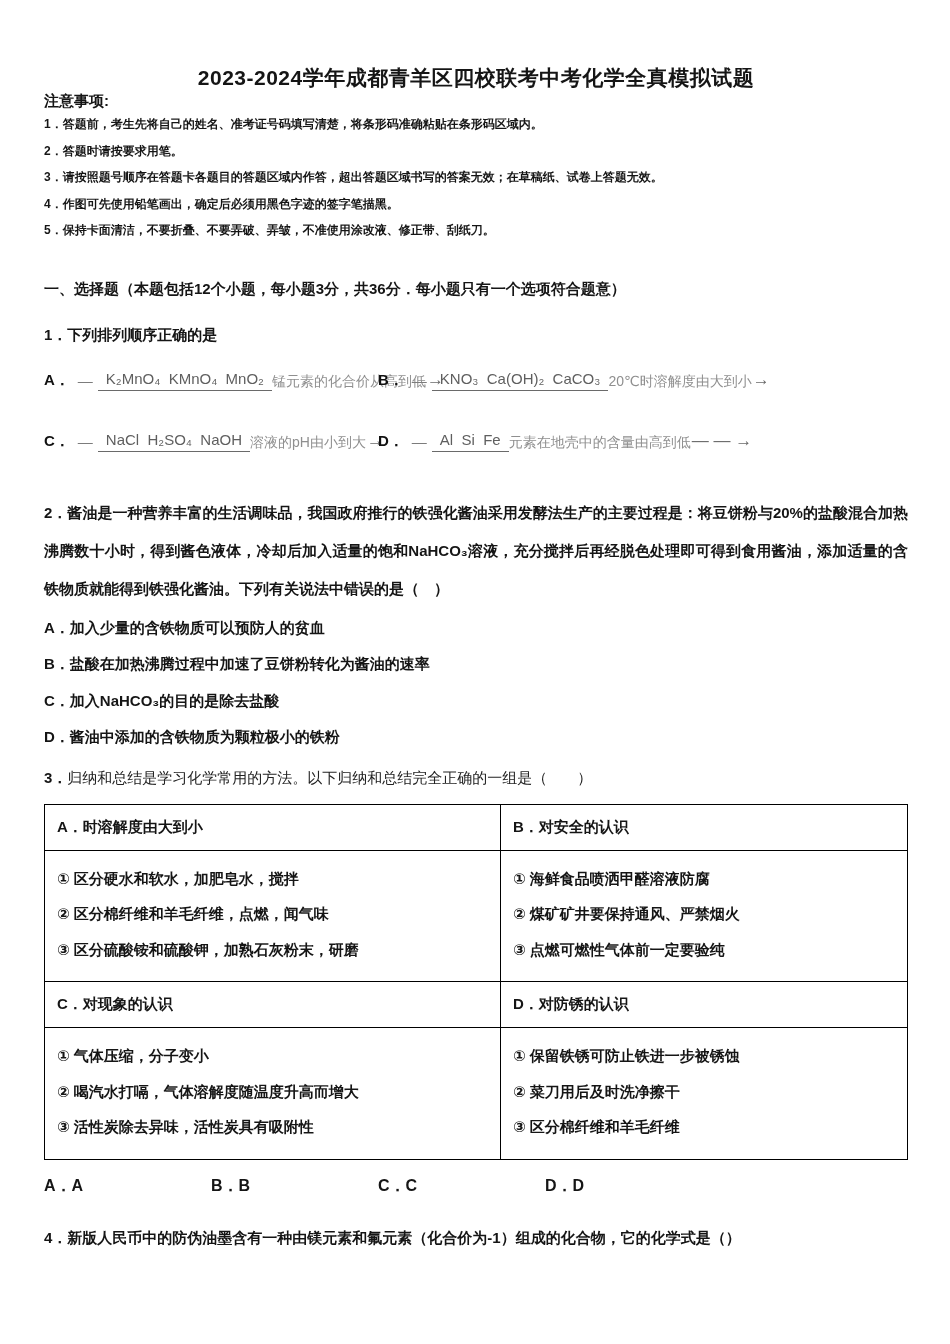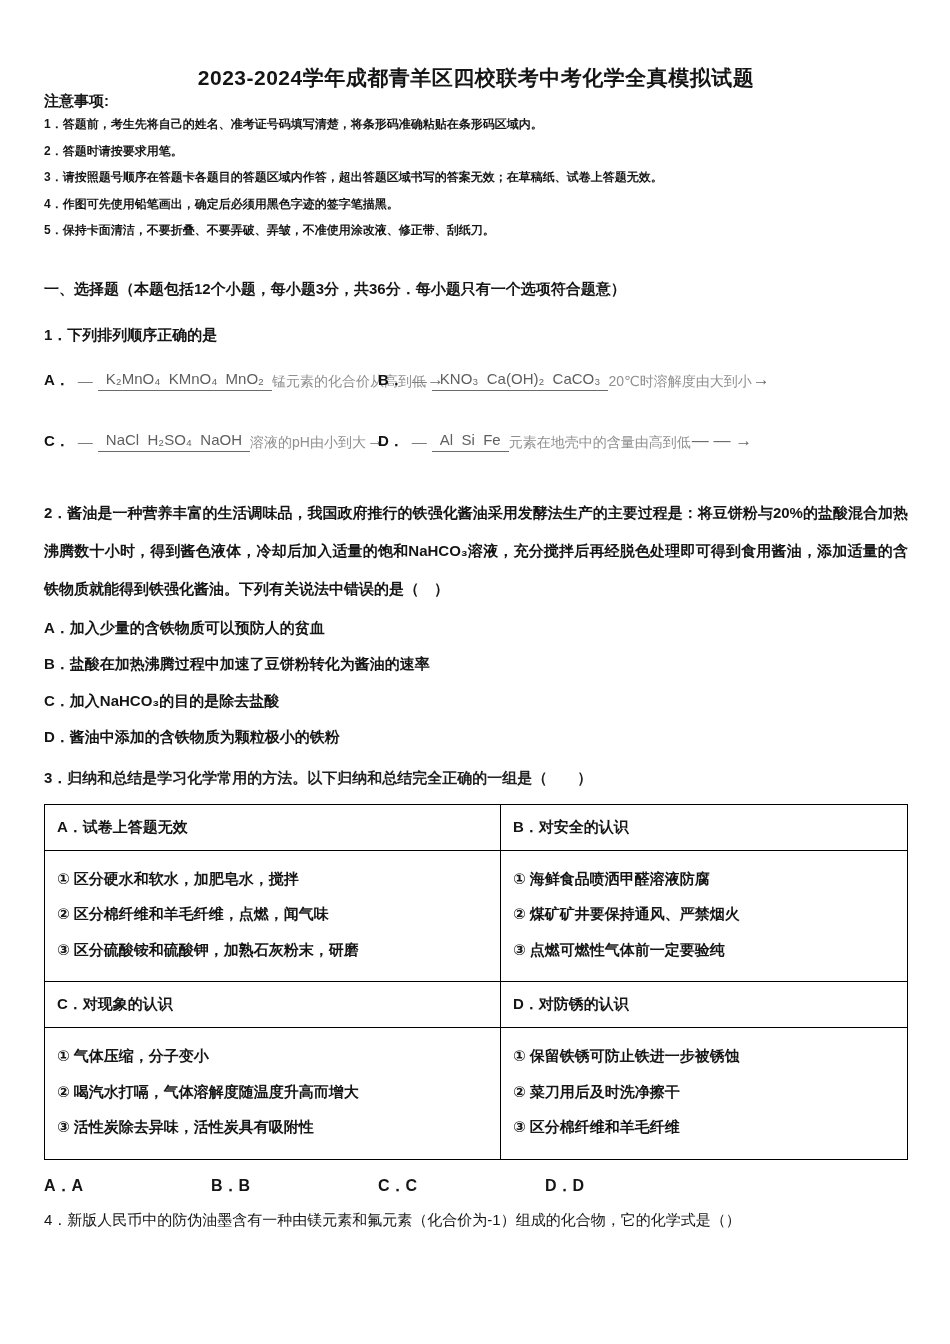--- a/index.html
+++ b/index.html
@@ -114,21 +114,21 @@
   }
   .q3-line {
     margin-top: 8px;
     font-size: 15px;
     line-height: 28px;
   }
   .q3-number {
     font-weight: 700;
   }
   .q3-stem {
-    font-weight: 700;
+    font-weight: 400;
     color: #222;
   }
   .q3-table {
     width: 100%;
     border-collapse: collapse;
     table-layout: fixed;
     margin-top: 12px;
   }
   .q3-table td {
     border: 1.5px solid #000;
@@ -154,23 +154,23 @@
     font-size: 16px;
     font-weight: 700;
   }
   .ans-pair {
     width: 167px;
   }
   .ans-pair:last-child {
     width: auto;
   }
   .q4-text {
-    margin-top: 10px;
-    font-size: 15px;
-    font-weight: 400;
+    margin-top: 28px;
+    font-size: 15px;
+    font-weight: 700;
     line-height: 26px;
   }
 </style>
 </head>
 <body>
 
 <div class="page">
 
   <h1 class="exam-title">2023-2024学年成都青羊区四校联考中考化学全真模拟试题</h1>
 
@@ -248,21 +248,21 @@
     <div class="q2-opt">D．酱油中添加的含铁物质为颗粒极小的铁粉</div>
   </div>
 
   <div class="q3-line">
     <span class="q3-number">3．</span><span class="q3-stem">归纳和总结是学习化学常用的方法。以下归纳和总结完全正确的一组是（　　）</span>
   </div>
 
   <table class="q3-table">
     <tbody>
       <tr>
-        <td class="hdr-cell col-a">A．试卷上答题无效</td>
+        <td class="hdr-cell col-a">A．时溶解度由大到小</td>
         <td class="hdr-cell col-b">B．对安全的认识</td>
       </tr>
       <tr>
         <td class="body-cell">
           <div class="cell-line">① 区分硬水和软水，加肥皂水，搅拌</div>
           <div class="cell-line">② 区分棉纤维和羊毛纤维，点燃，闻气味</div>
           <div class="cell-line">③ 区分硫酸铵和硫酸钾，加熟石灰粉末，研磨</div>
         </td>
         <td class="body-cell">
           <div class="cell-line">① 海鲜食品喷洒甲醛溶液防腐</div>

